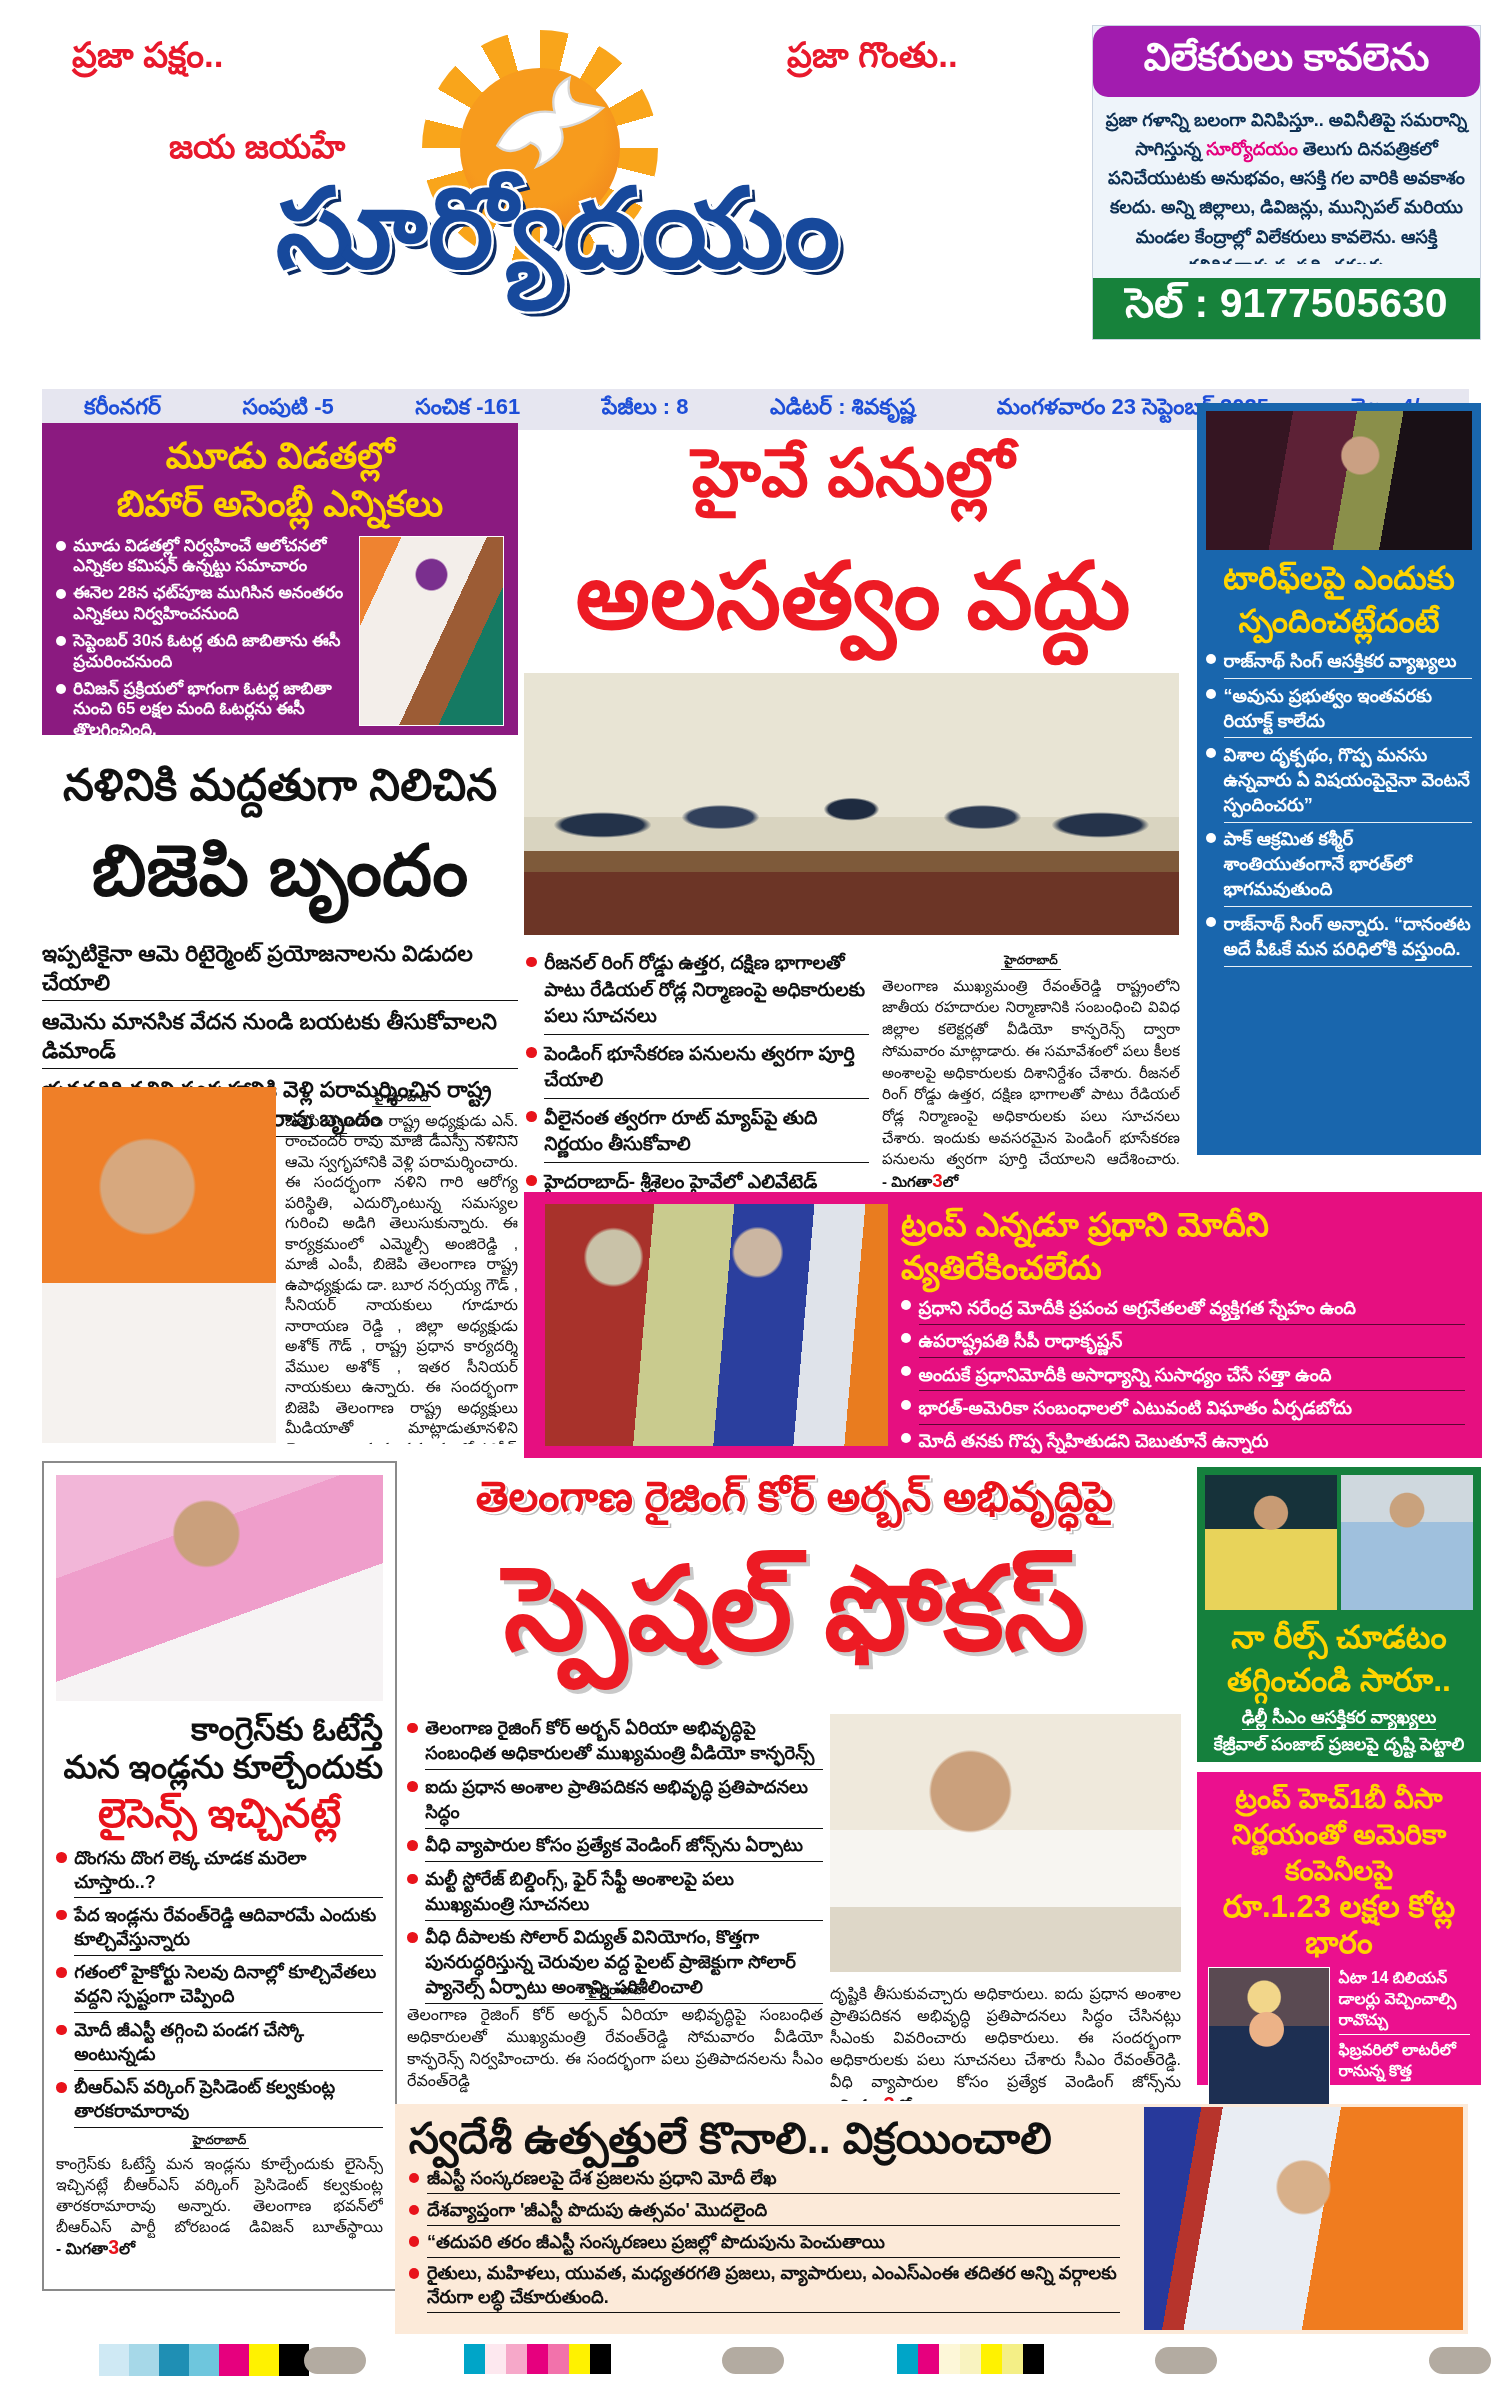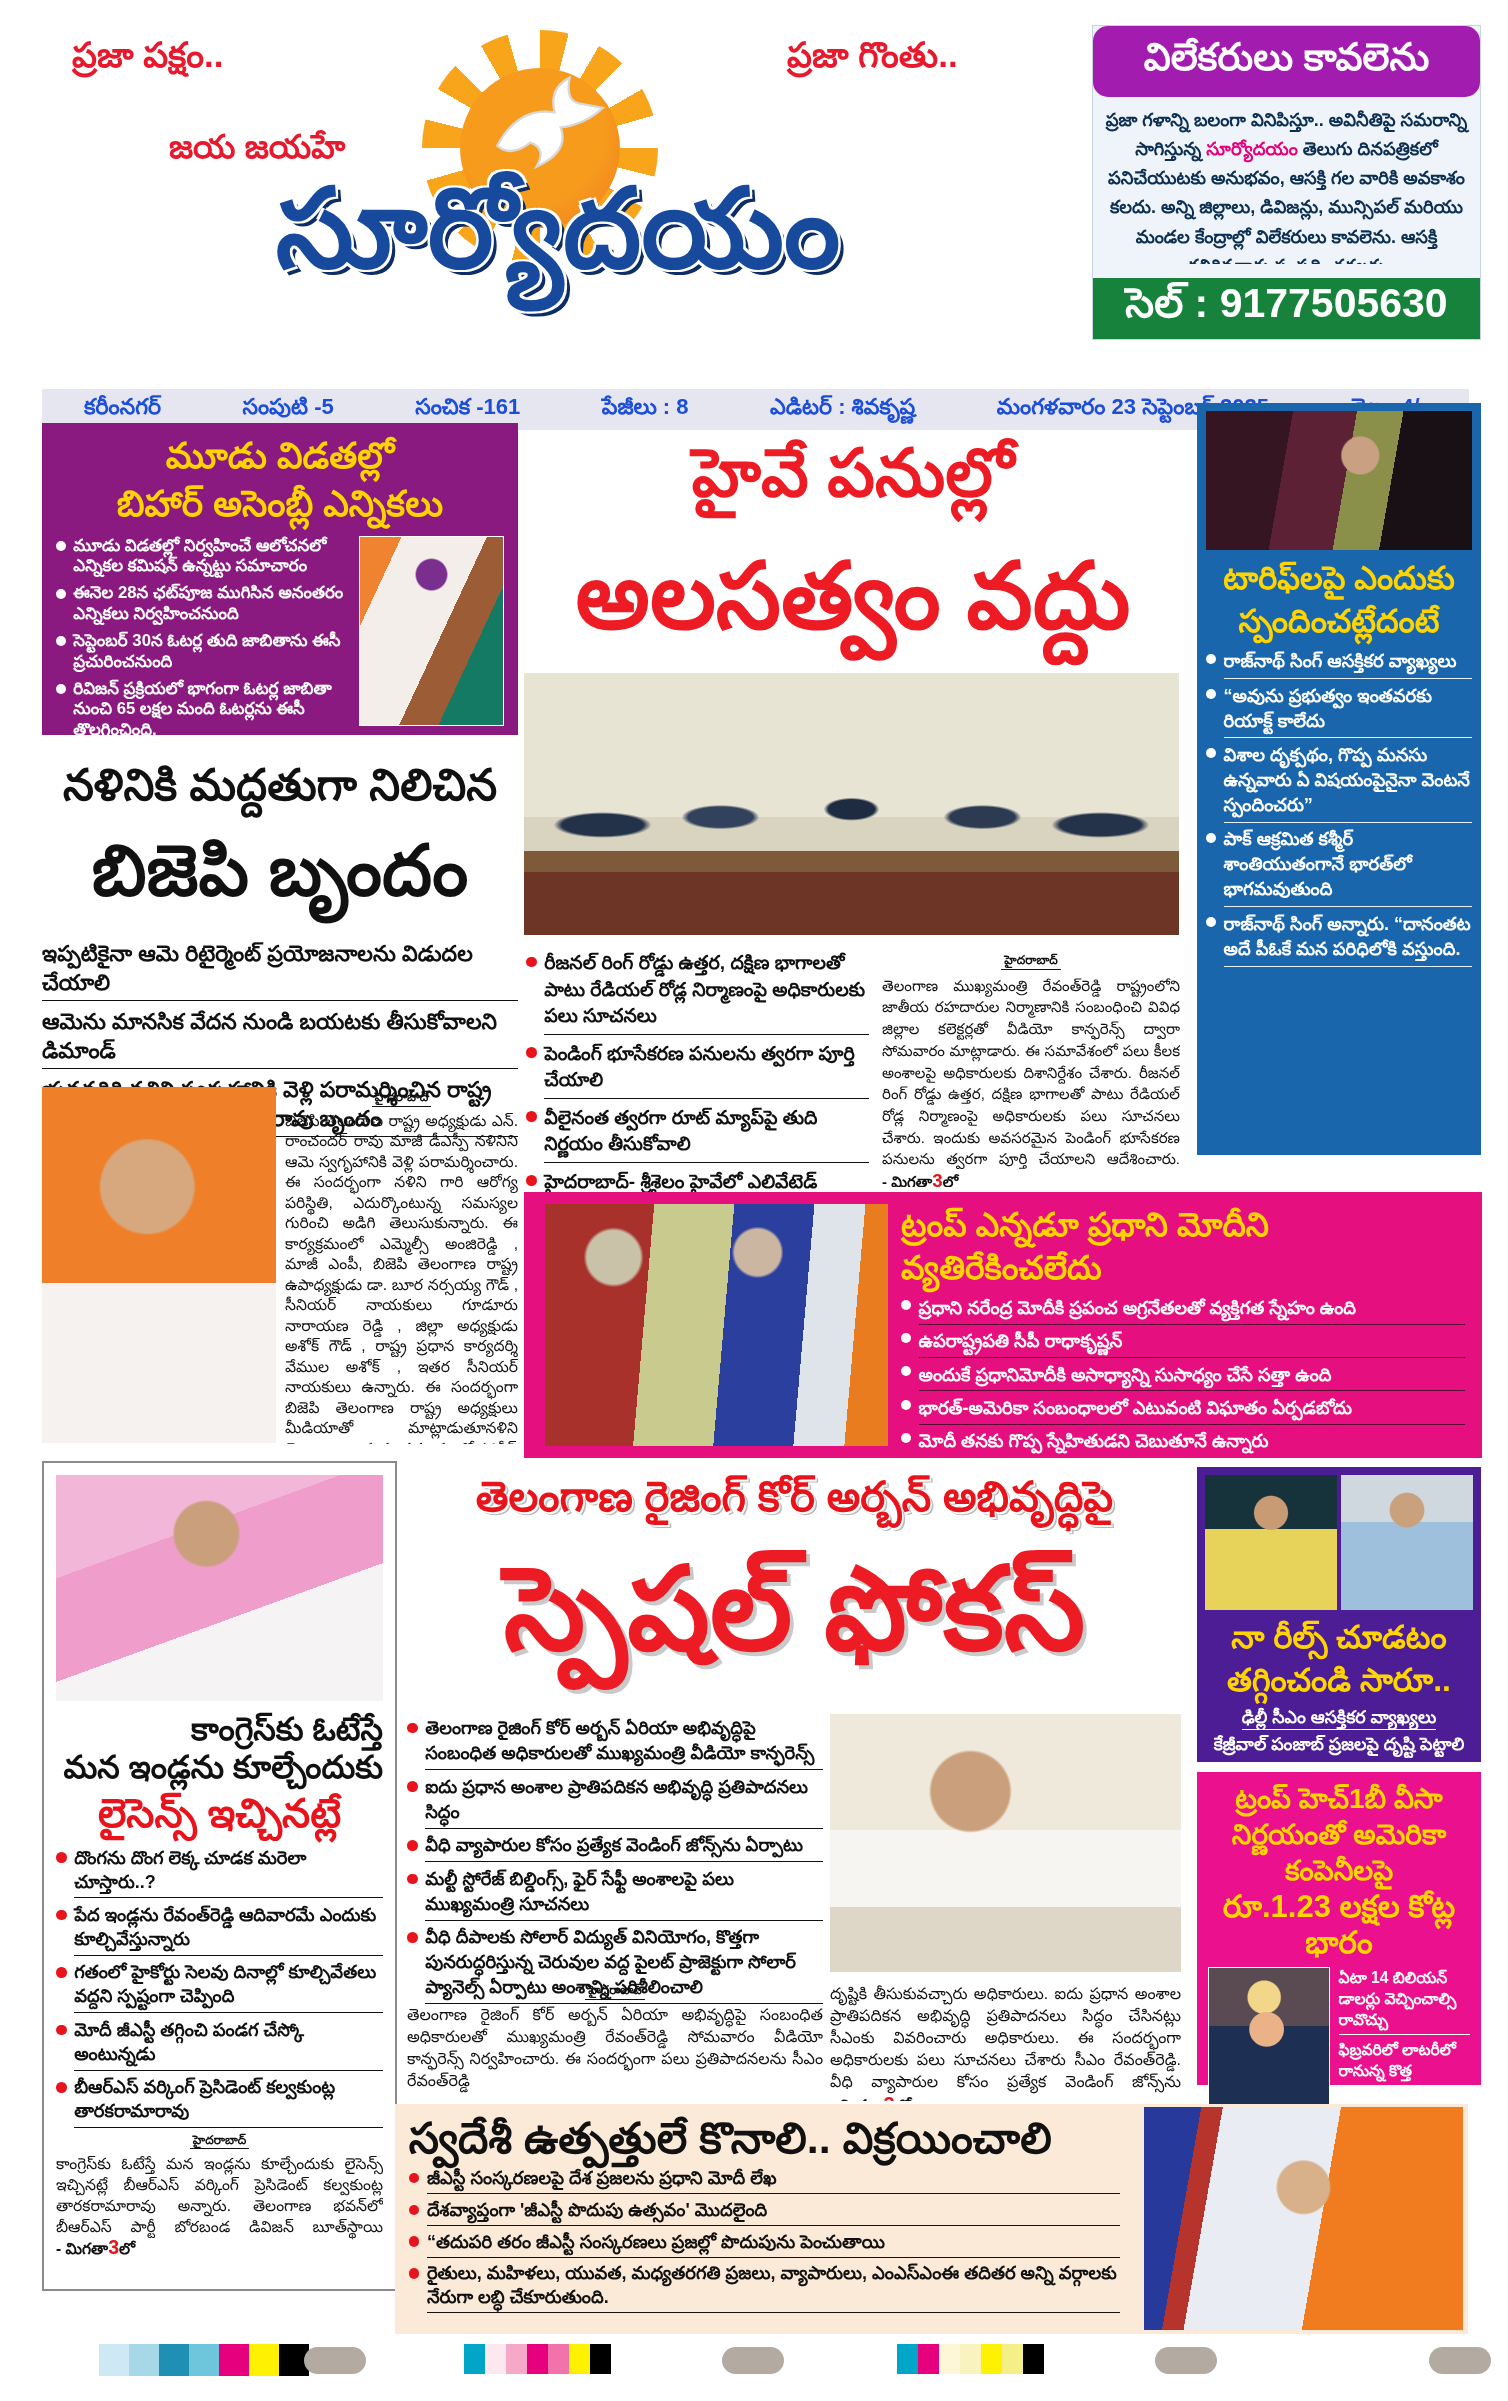--- a/index.html
+++ b/index.html
@@ -138,21 +138,21 @@
   .revanth-photo{position:absolute;left:830px;top:1714px;width:351px;height:258px;
       background:
         radial-gradient(circle at 40% 30%, #caa07c 0 14%, rgba(0,0,0,0) 15%),
         linear-gradient(180deg,#efe9dc 0 45%, #f7f5f1 45% 75%, #ded7c8 75% 100%);}
   .sf-left{position:absolute;left:407px;top:1979px;width:416px;height:122px;overflow:hidden;
       font-size:16px;line-height:22px;text-align:justify;}
   .sf-right{position:absolute;left:830px;top:1983px;width:351px;height:118px;overflow:hidden;
       font-size:16px;line-height:22px;text-align:justify;}
 
   
-  .reels{position:absolute;left:1197px;top:1467px;width:284px;height:295px;background:#4c1d95;
+  .reels{position:absolute;left:1197px;top:1467px;width:284px;height:295px;background:#15803d;
       box-sizing:border-box;padding:7.6px;}
   .reels-photos{display:flex;gap:4.6px;}
   .rekha-photo,.kejri-photo{width:50%;height:135px;}
   .rekha-photo{background:
         radial-gradient(circle at 50% 28%, #c89b74 0 14%, rgba(0,0,0,0) 15%),
         linear-gradient(180deg,#16323a 0 40%, #e8d35a 40% 100%);}
   .kejri-photo{background:
         radial-gradient(circle at 50% 26%, #c9a27d 0 14%, rgba(0,0,0,0) 15%),
         linear-gradient(180deg,#cfd8de 0 35%, #9fc0dd 35% 100%);}
   .reels-t{color:#ffd400;font-size:32px;line-height:43px;font-weight:bold;text-align:center;margin-top:6px;}

